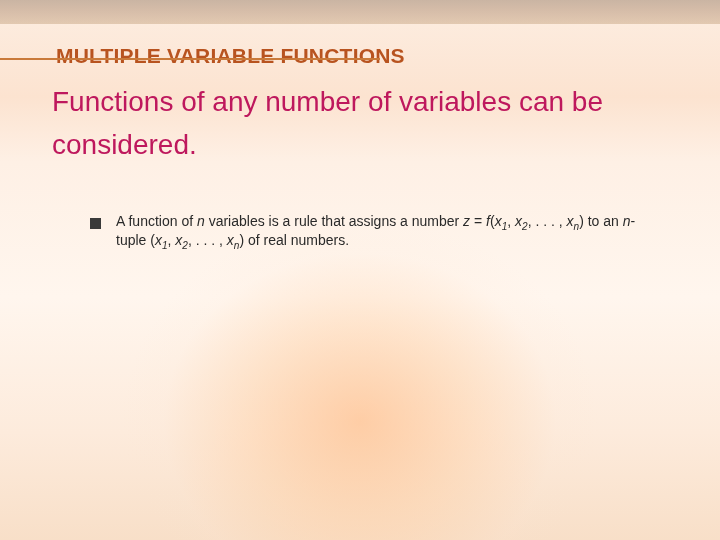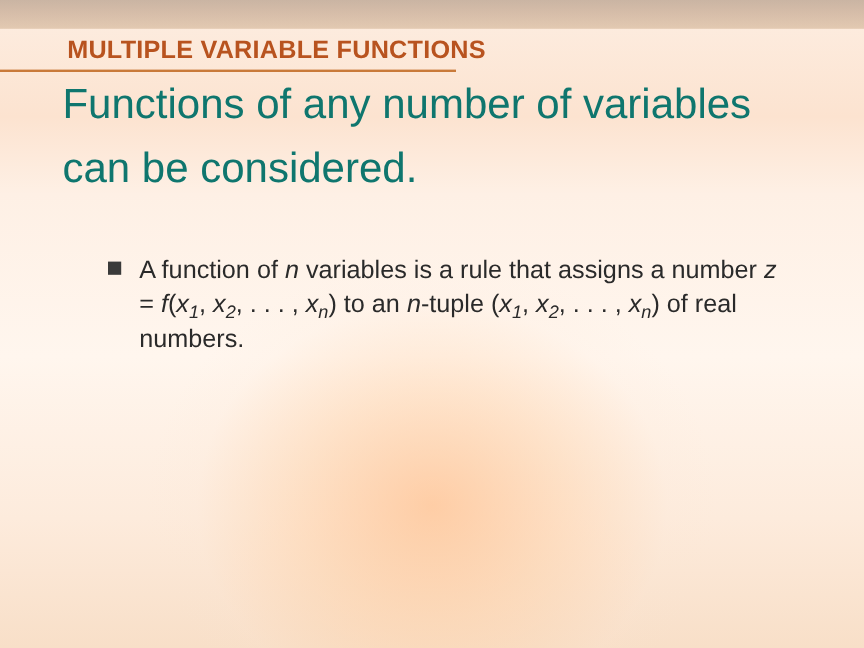--- a/index.html
+++ b/index.html
@@ -13,53 +13,53 @@
   }
   .topbar {
     position: absolute;
     top: 0; left: 0; right: 0;
     height: 24px;
     background: linear-gradient(to bottom, #6b4a2e 0%, #8a6140 40%, #b28a5f 100%);
     opacity: 0.35;
   }
   .heading {
     position: absolute;
-    top: 30px;
+    top: 44px;
     left: 56px;
     font-size: 21px;
     font-weight: bold;
     color: #b8531f;
     letter-spacing: 0.2px;
   }
   .underline {
     position: absolute;
     top: 58px;
     left: 0;
     width: 380px;
     height: 2px;
     background: #c97a3a;
   }
   .intro {
     position: absolute;
-    top: 60px;
+    top: 80px;
     left: 52px;
     right: 60px;
-    font-size: 35px;
-    color: #0f766e;
+    font-size: 28px;
+    color: #be185d;
     line-height: 1.55;
   }
   .bullets {
     position: absolute;
     top: 212px;
     left: 90px;
     right: 60px;
   }
   .bullet {
     position: relative;
-    font-size: 21px;
+    font-size: 14px;
     color: #2a2a2a;
     line-height: 1.35;
     margin-bottom: 38px;
     padding-left: 26px;
   }
   .bullet::before {
     content: "";
     position: absolute;
     left: 0;
     top: 6px;

